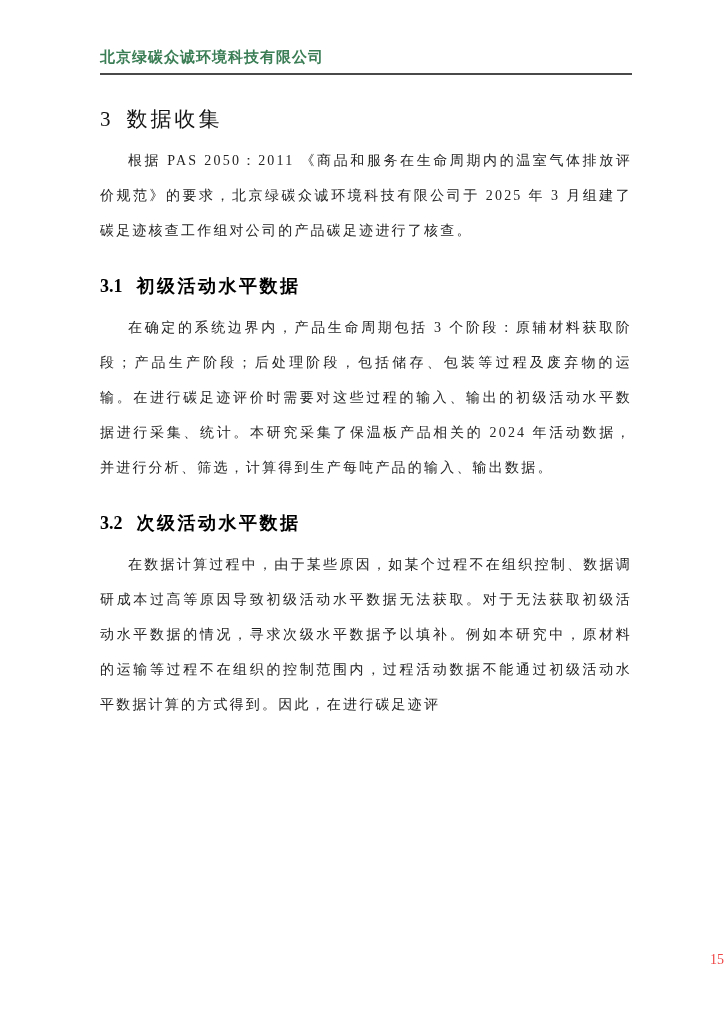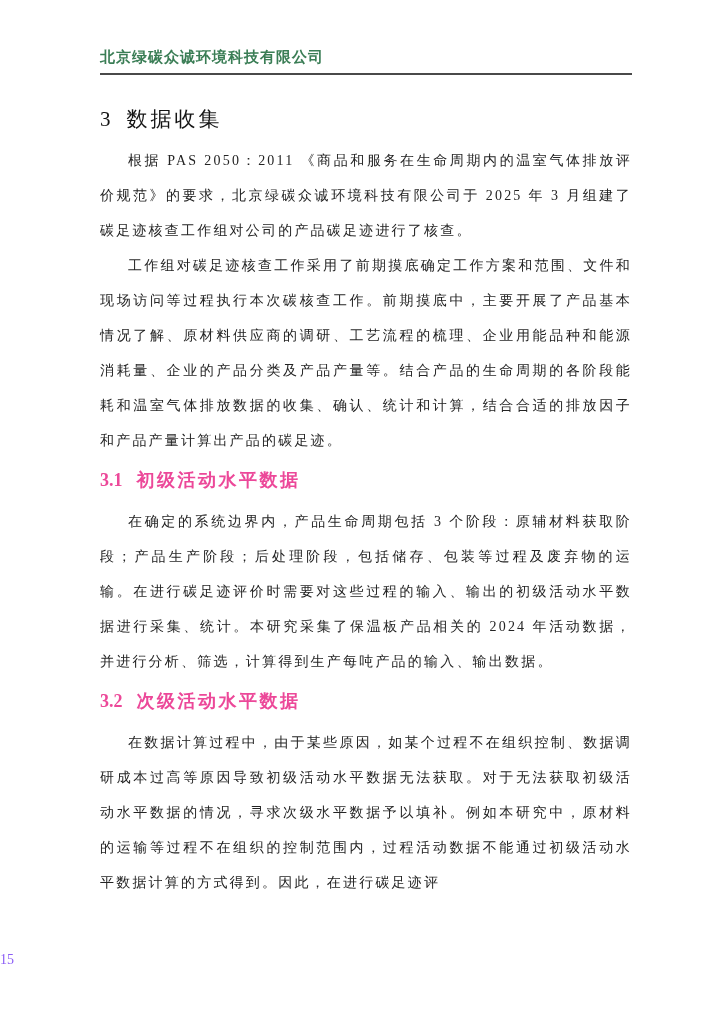--- a/index.html
+++ b/index.html
@@ -47,67 +47,66 @@
     font-size: 21px;
     font-weight: normal;
     color: #141414;
     letter-spacing: 3px;
   }
   .h-chapter .num {
     letter-spacing: 0;
     margin-right: 16px;
   }
   .h-section {
-    margin: 10px 0 12px 0;
+    margin: 26px 0 12px 0;
     font-size: 18px;
     font-weight: bold;
-    color: #ec4899;
+    color: #000000;
     letter-spacing: 2.5px;
   }
   .h-section .num {
     letter-spacing: 0;
     margin-right: 14px;
   }
   
   .para {
     margin: 0;
     font-size: 14px;
     line-height: 35px;
     text-indent: 2em;
     text-align: justify;
     letter-spacing: 2.2px;
     color: #242424;
   }
   
   .footer {
     position: absolute;
     left: 0;
-    right: 12px;
+    right: 0;
     bottom: 56px;
-    text-align: left;
+    text-align: right;
     font-size: 14px;
-    color: #8b5cf6;
+    color: #ef4444;
   }
 </style>
 </head>
 <body>
 
 <div class="page">
   <div class="content">
 
     <div class="doc-header">
       <span class="company">北京绿碳众诚环境科技有限公司</span>
     </div>
     <hr class="header-rule">
 
     <h1 class="h-chapter"><span class="num">3</span><span>数据收集</span></h1>
 
     <p class="para">根据 PAS 2050：2011 《商品和服务在生命周期内的温室气体排放评价规范》的要求，北京绿碳众诚环境科技有限公司于 2025 年 3 月组建了碳足迹核查工作组对公司的产品碳足迹进行了核查。</p>
 
-    <p class="para">工作组对碳足迹核查工作采用了前期摸底确定工作方案和范围、文件和现场访问等过程执行本次碳核查工作。前期摸底中，主要开展了产品基本情况了解、原材料供应商的调研、工艺流程的梳理、企业用能品种和能源消耗量、企业的产品分类及产品产量等。结合产品的生命周期的各阶段能耗和温室气体排放数据的收集、确认、统计和计算，结合合适的排放因子和产品产量计算出产品的碳足迹。</p>
 
     <h2 class="h-section"><span class="num">3.1</span><span>初级活动水平数据</span></h2>
 
     <p class="para">在确定的系统边界内，产品生命周期包括 3 个阶段：原辅材料获取阶段；产品生产阶段；后处理阶段，包括储存、包装等过程及废弃物的运输。在进行碳足迹评价时需要对这些过程的输入、输出的初级活动水平数据进行采集、统计。本研究采集了保温板产品相关的 2024 年活动数据，并进行分析、筛选，计算得到生产每吨产品的输入、输出数据。</p>
 
     <h2 class="h-section"><span class="num">3.2</span><span>次级活动水平数据</span></h2>
 
     <p class="para">在数据计算过程中，由于某些原因，如某个过程不在组织控制、数据调研成本过高等原因导致初级活动水平数据无法获取。对于无法获取初级活动水平数据的情况，寻求次级水平数据予以填补。例如本研究中，原材料的运输等过程不在组织的控制范围内，过程活动数据不能通过初级活动水平数据计算的方式得到。因此，在进行碳足迹评</p>
 
   </div>

